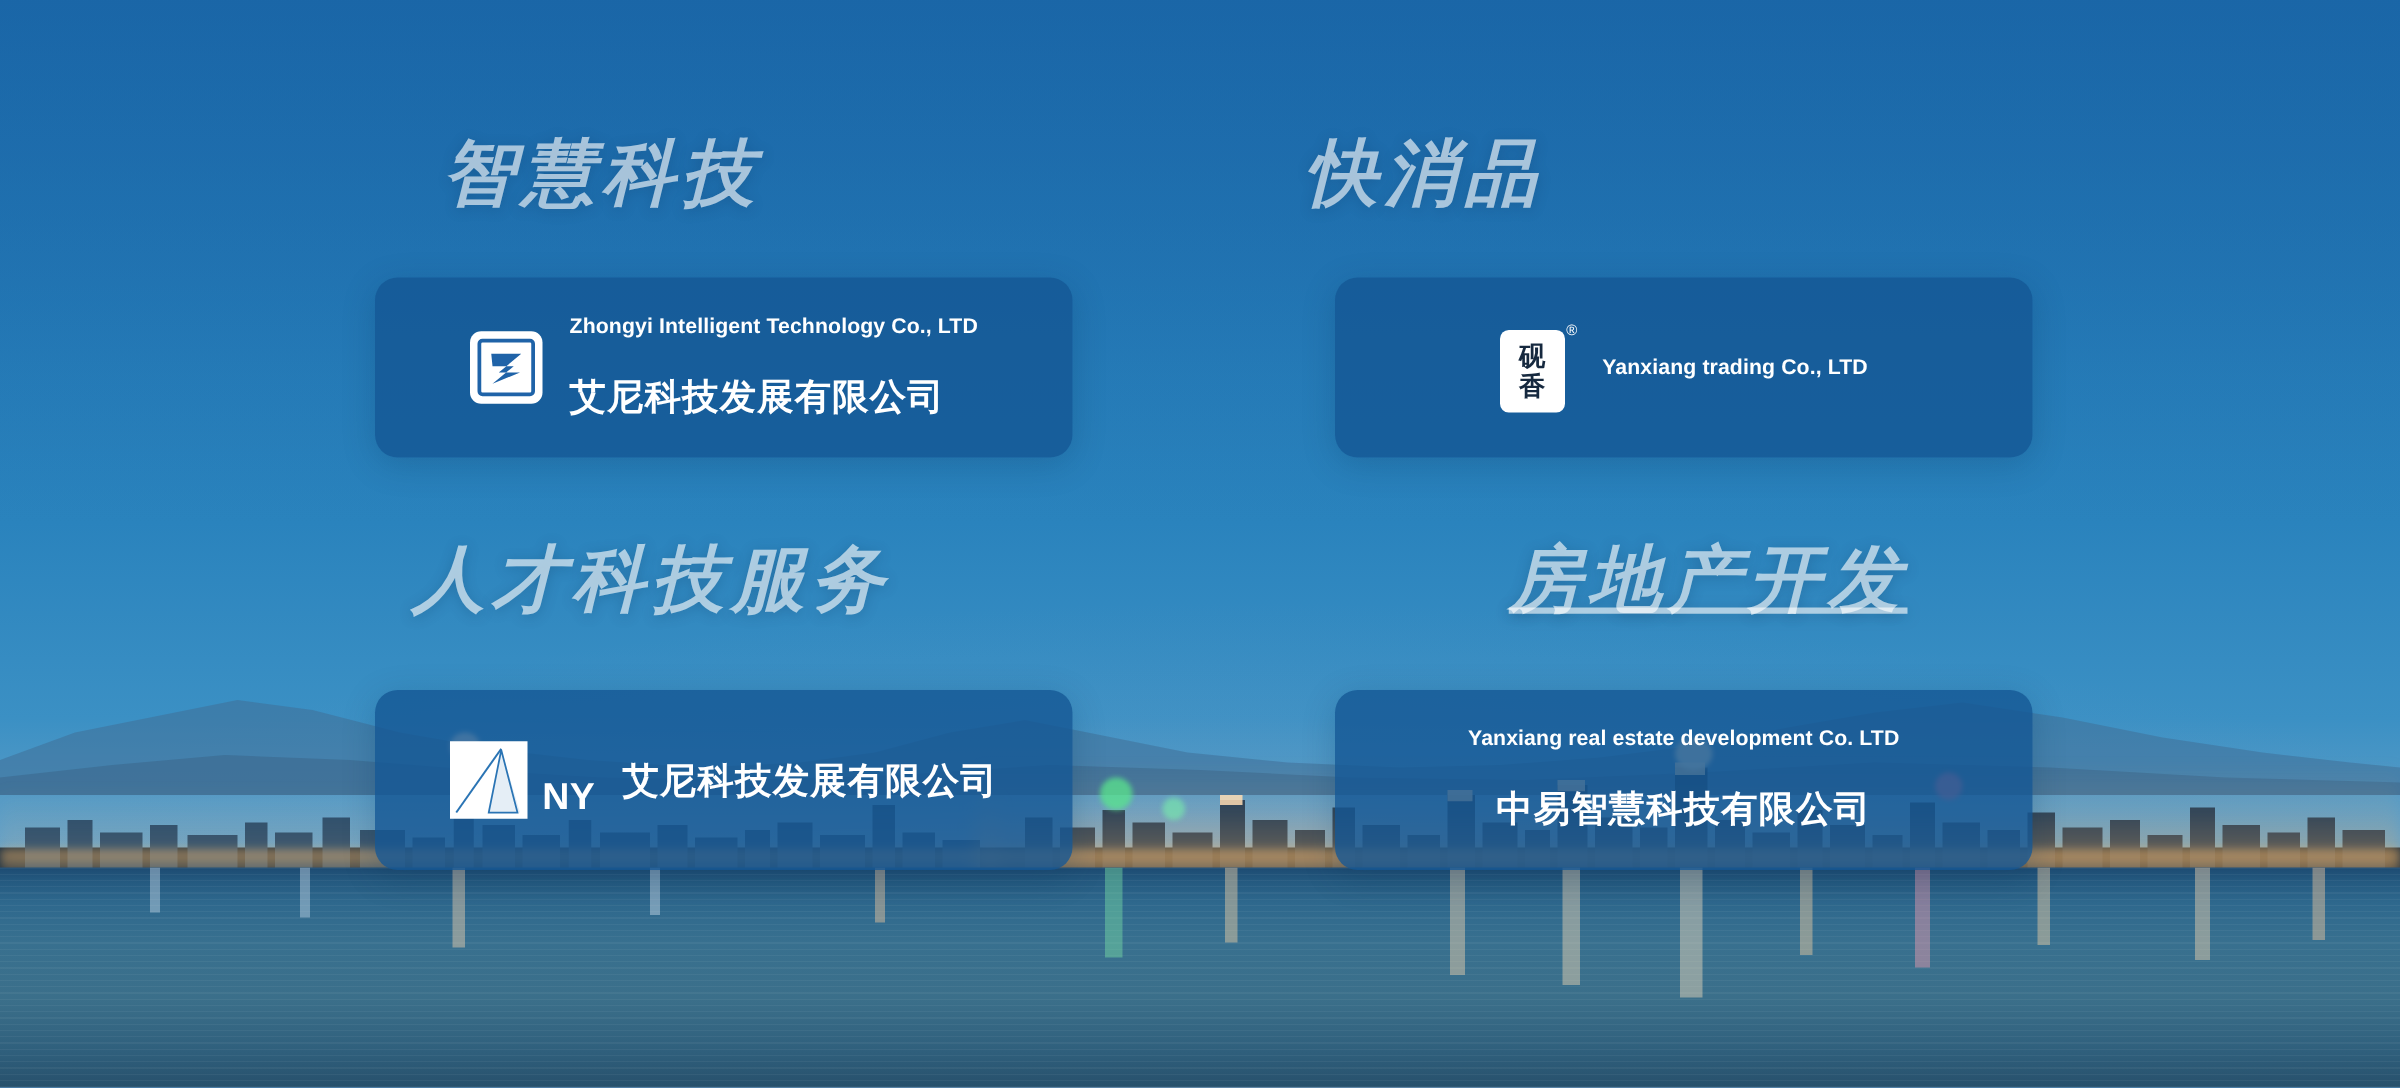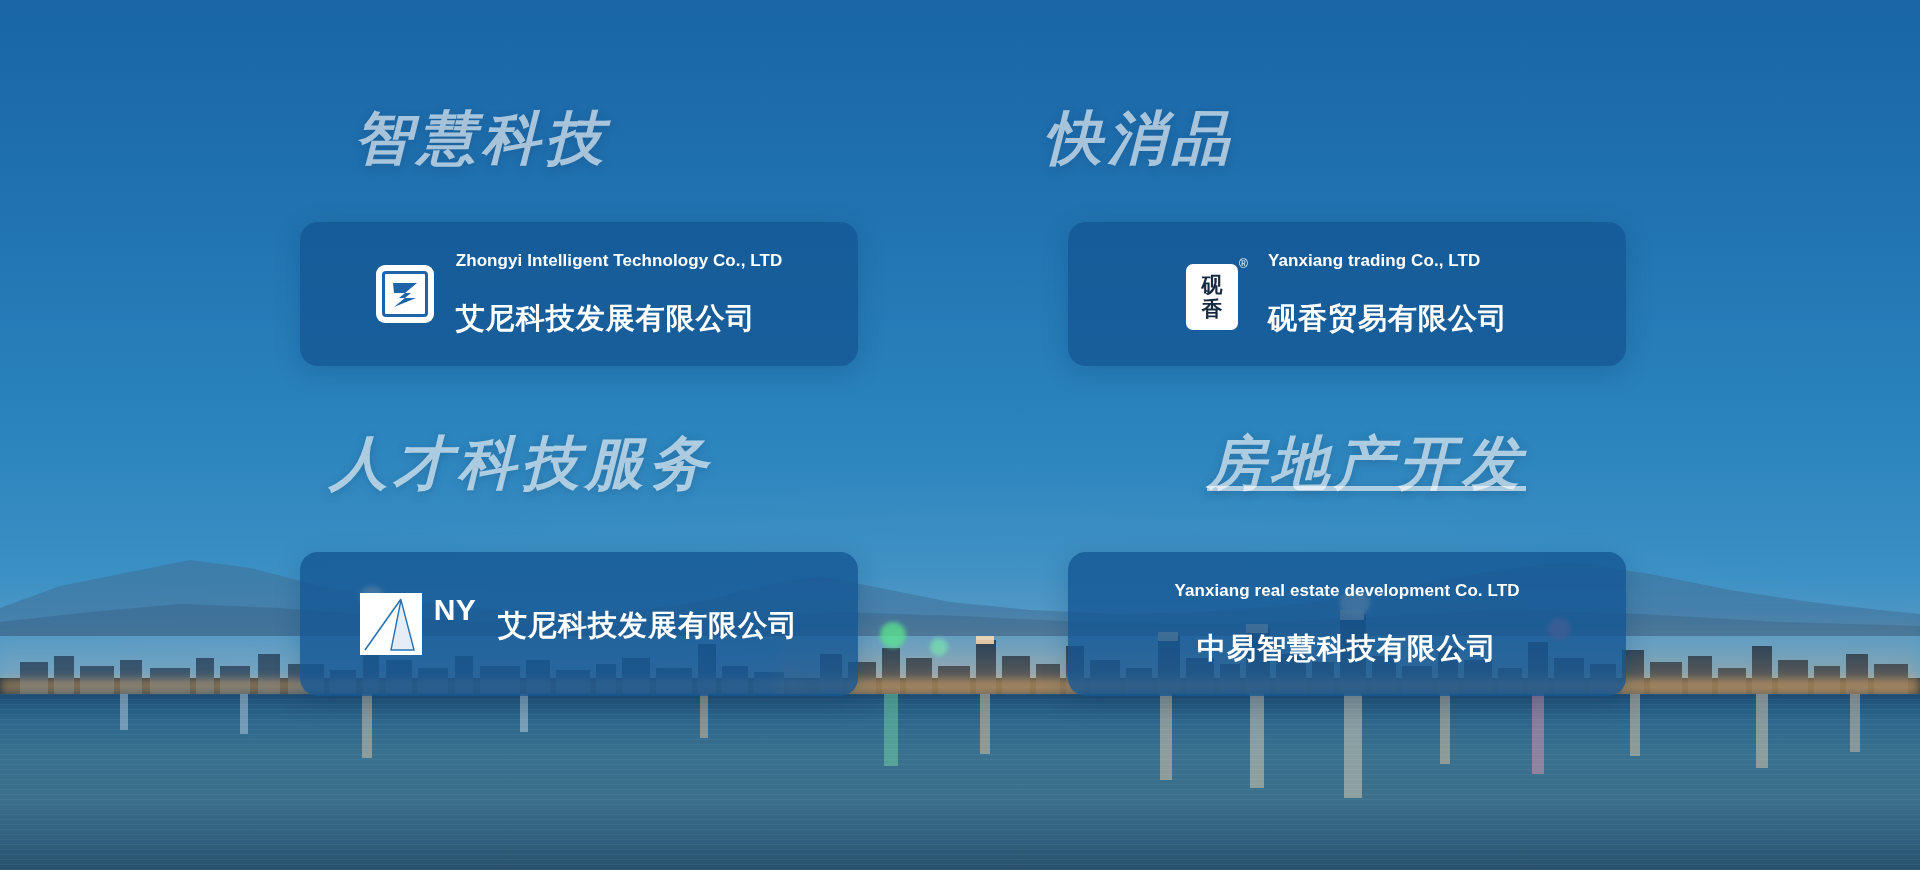--- a/index.html
+++ b/index.html
@@ -138,21 +138,21 @@
     font-size:21px;
     font-weight:700;
     line-height:1.05;
   }
   .logo-seal .reg {
     position:absolute; right:-2px; top:0;
     color:#ffffff; font-size:12px; line-height:1;
   }
 
   
-  .logo-any { display:flex; align-items:flex-start; gap:18px; }
+  .logo-any { display:flex; align-items:flex-end; gap:18px; }
   .logo-any .sq {
     width:62px; height:62px; background:#ffffff; position:relative; overflow:hidden;
   }
   .logo-any .sq svg { display:block; }
   .logo-any .ny {
     color:#ffffff; font-size:30px; font-weight:700; letter-spacing:.01em;
     margin-left:-6px;
   }
 </style>
 </head>
@@ -303,21 +303,20 @@
     <div class="card" style="left:108px; top:222px; width:558px; height:144px;">
       <div class="logo logo-seal">
         <div class="seal-box">
           <div class="seal-glyph">砚</div>
           <div class="seal-glyph">香</div>
         </div>
         <div class="reg">®</div>
       </div>
       <div class="card-text">
         <div class="name-en">Yanxiang trading Co., LTD</div>
-        <div class="name-cn">砚香贸易有限公司</div>
       </div>
     </div>
   </div>
 
   <div class="cell">
     <div class="sec-title" style="left:300px; top:-10px;margin-left:30px;">人才科技服务</div>
     <div class="card" style="left:300px; top:117px; width:558px; height:144px;">
       <div class="logo logo-any">
         <div class="sq">
           <svg width="62" height="62" viewBox="0 0 62 62">

